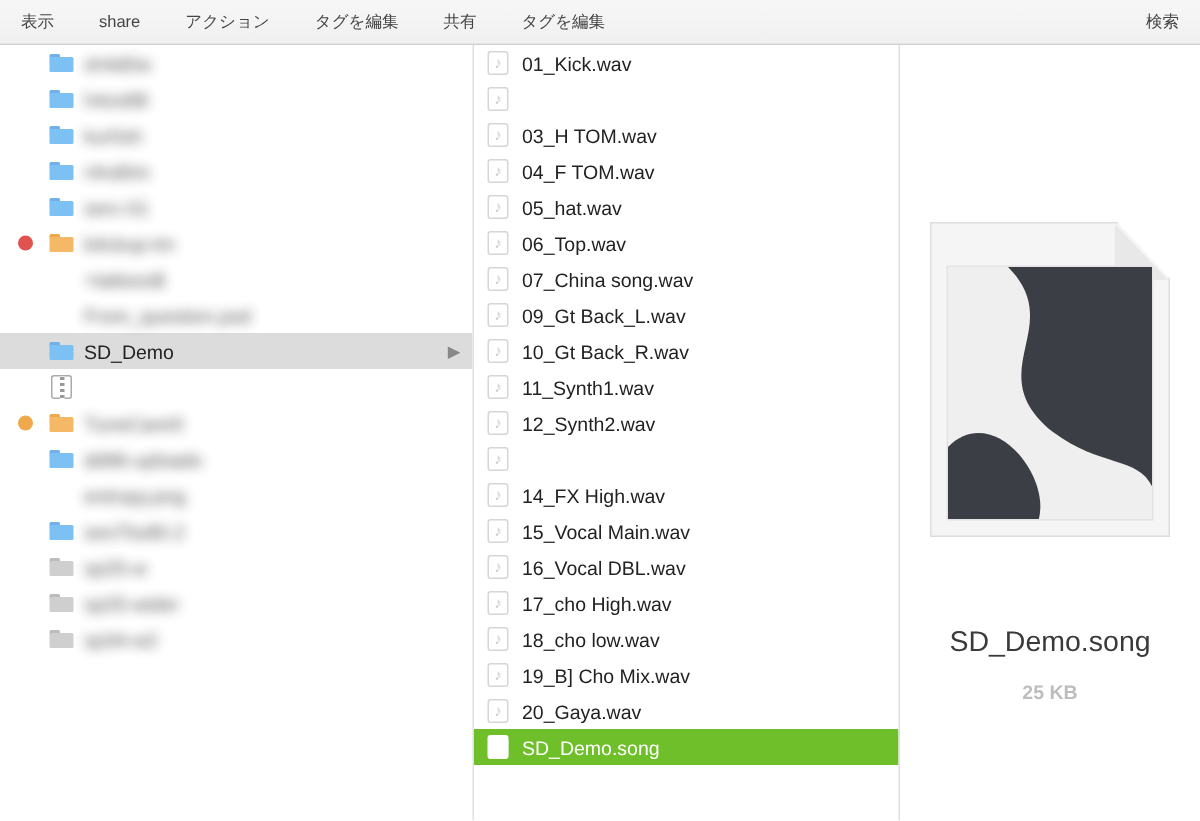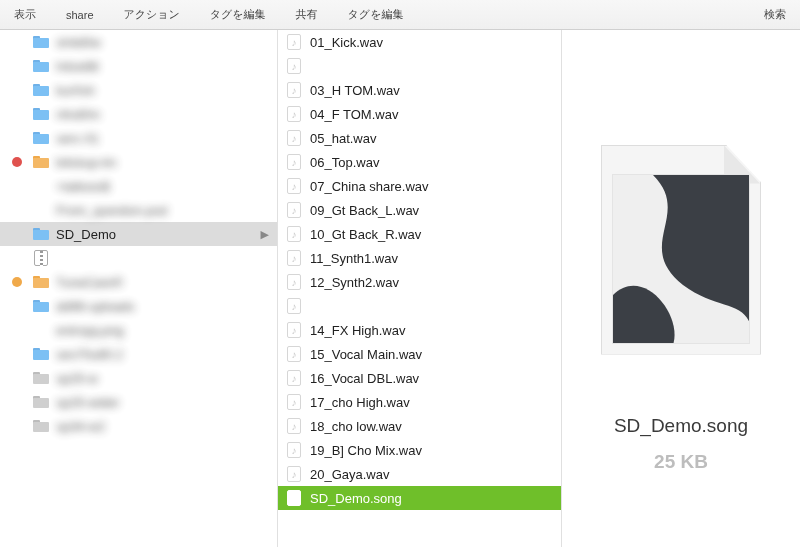--- a/index.html
+++ b/index.html
@@ -22,21 +22,21 @@
     padding: 0 10px;
     gap: 22px;
   }
   .toolbar .spacer { flex: 1; }
   .toolbar .group { padding: 2px 4px; }
   .main {
     display: flex;
     height: calc(547px - 30px);
   }
   .col1 {
-    width: 278px;
+    width: 316px;
     border-right: 1px solid #e0e0e0;
     overflow: hidden;
     position: relative;
   }
   .col2 {
     width: 284px;
     border-right: 1px solid #e0e0e0;
     overflow: hidden;
   }
   .col3 {
@@ -120,21 +120,21 @@
   .preview-doc .inside{
     position:absolute;left:10px;top:28px;right:10px;bottom:10px;
     border:1px solid #e4e4e4;background:#efefef;overflow:hidden;
   }
   .preview-doc .fold{
     position:absolute;right:0;top:0;width:36px;height:38px;
     clip-path:polygon(0 0,100% 100%,0 100%);
     background:#e8e8e8;
   }
   .preview-title{margin-top:60px;font-size:19px;color:#3a3a3a;}
-  .preview-size{margin-top:14px;font-size:19px;color:#bdbdbd;font-weight:600;}
+  .preview-size{margin-top:14px;font-size:13px;color:#bdbdbd;font-weight:600;}
   .marker-red{background:#e0524e;}
   .marker-orange{background:#f0a94a;}
 </style>
 </head>
 <body>
 
 <div class="toolbar">
   <span class="group">表示</span>
   <span class="group">share</span>
   <span class="group">アクション</span>
@@ -314,21 +314,21 @@
       <div class="row2">
         <span class="icon-slot">
           <span class="audio-ico"></span>
         </span>
         <span class="label">06_Top.wav</span>
       </div>
       <div class="row2">
         <span class="icon-slot">
           <span class="audio-ico"></span>
         </span>
-        <span class="label">07_China share.wav</span>
+        <span class="label">07_China song.wav</span>
       </div>
       <div class="row2">
         <span class="icon-slot">
           <span class="audio-ico"></span>
         </span>
         <span class="label">09_Gt Back_L.wav</span>
       </div>
       <div class="row2">
         <span class="icon-slot">
           <span class="audio-ico"></span>

